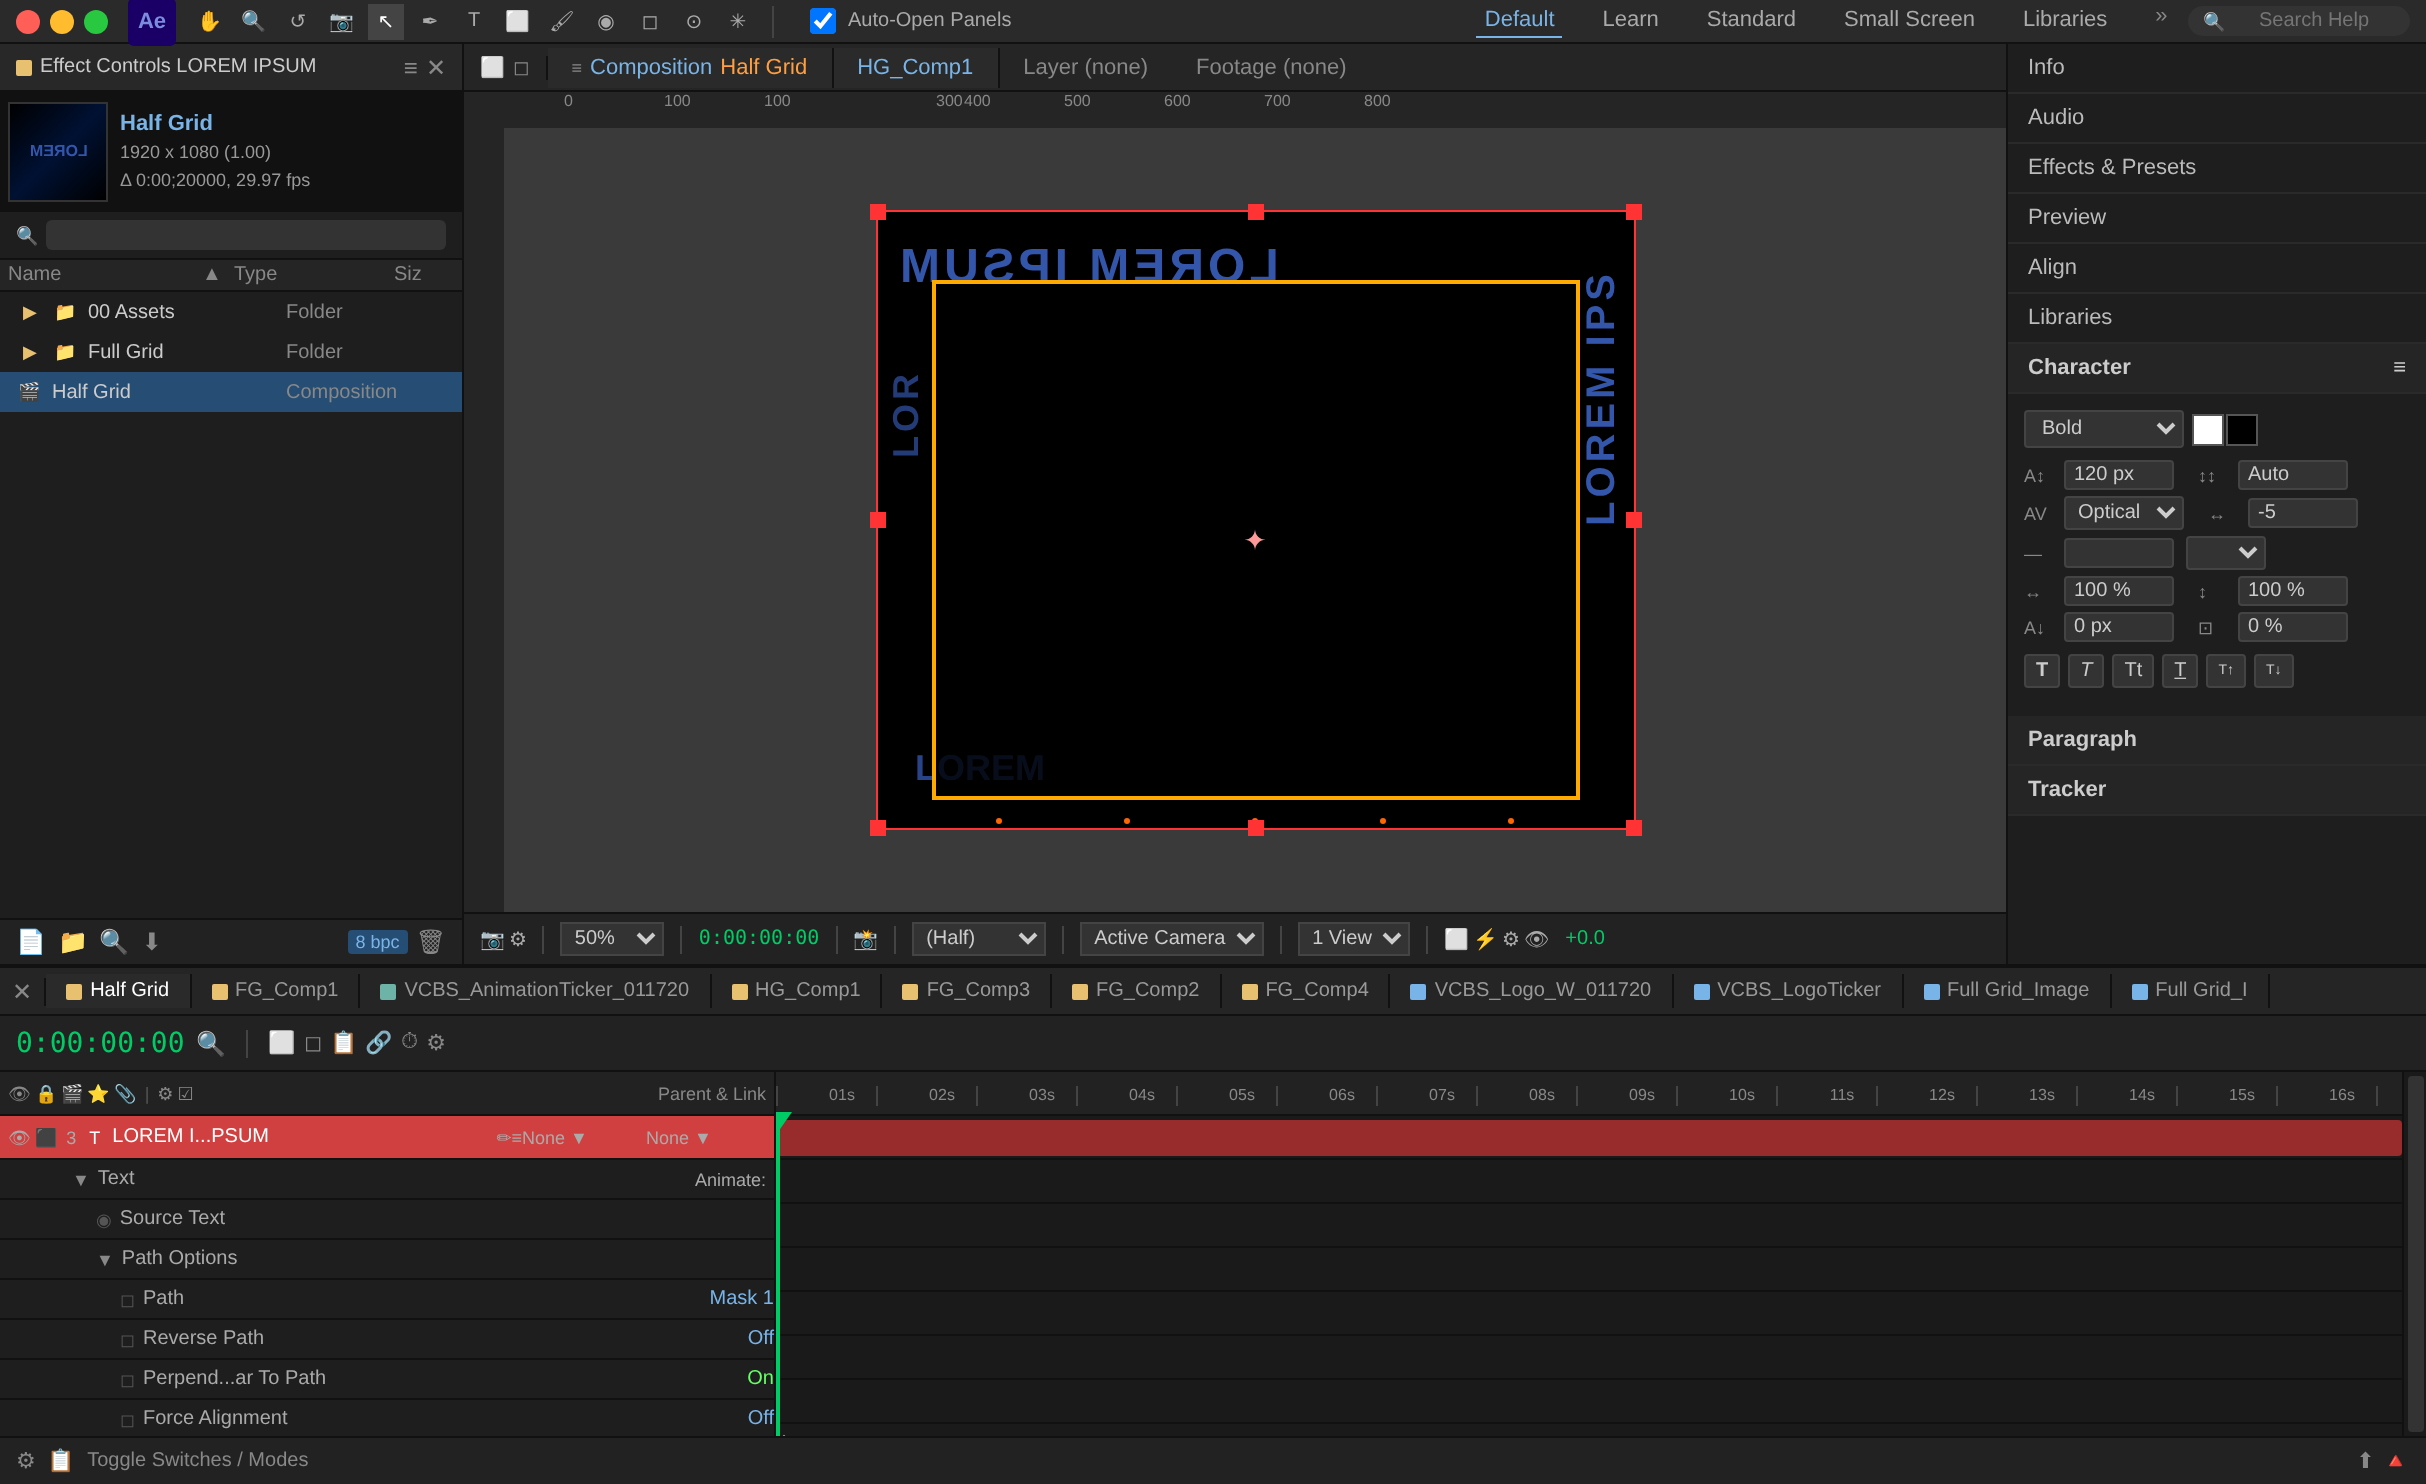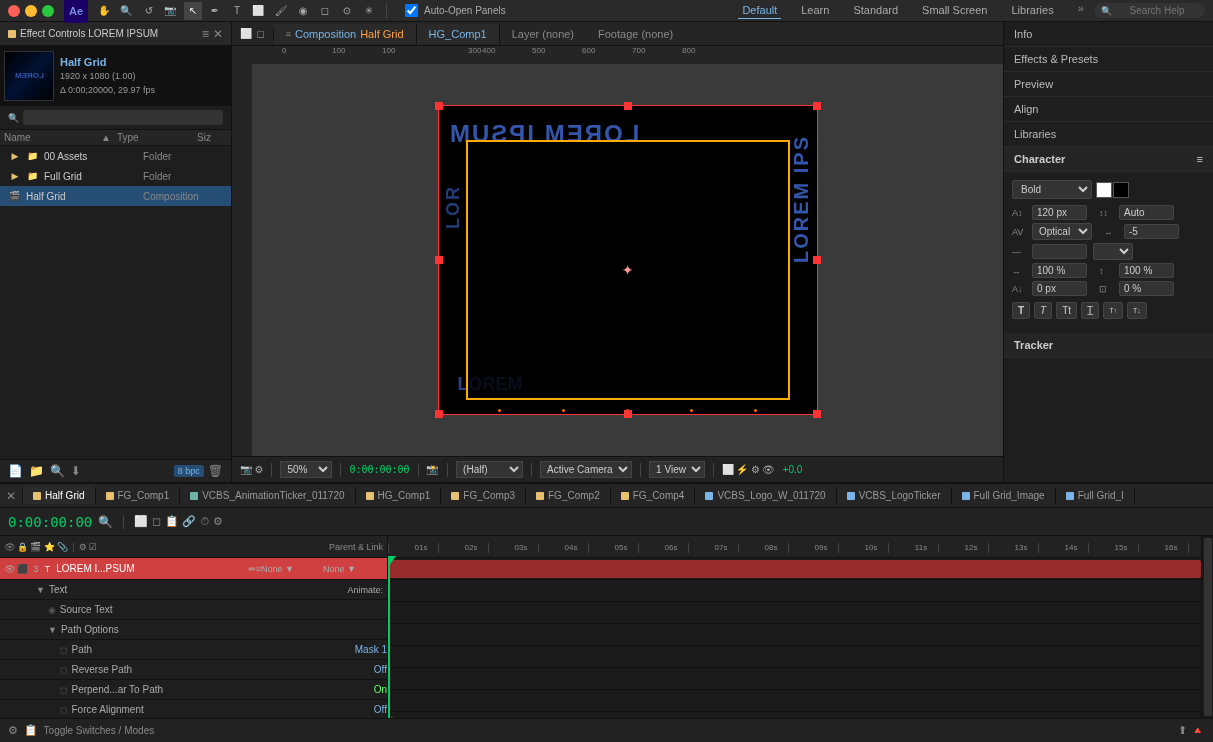--- a/index.html
+++ b/index.html
@@ -818,20 +818,21 @@
             <span>👁</span>
           </div>
           <div class="viewer-ctrl">
             <span style="color:#00cc66;">+0.0</span>
           </div>
         </div>
       </div>
 
       <div class="right-panel">
         <div class="right-panel-item">Info</div>
+        <div class="right-panel-item">Audio</div>
         <div class="right-panel-item">Effects &amp; Presets</div>
         <div class="right-panel-item">Preview</div>
         <div class="right-panel-item">Align</div>
         <div class="right-panel-item">Libraries</div>
 
         <div class="right-panel-item section-header">
           <span>Character</span>
           <div style="display:flex;gap:4px;">
             <span style="cursor:pointer;">≡</span>
           </div>
@@ -898,20 +899,23 @@
           <div class="char-buttons">
             <button class="char-btn bold">T</button>
             <button class="char-btn italic">T</button>
             <button class="char-btn">Tt</button>
             <button class="char-btn">T̲</button>
             <button class="char-btn sup">T↑</button>
             <button class="char-btn sub">T↓</button>
           </div>
         </div>
 
+        <div class="right-panel-item section-header">
+          <span>Paragraph</span>
+        </div>
 
         <div class="right-panel-item section-header">
           <span>Tracker</span>
         </div>
 
       </div>
 
     </div>
 
     <div class="bottom-section">

